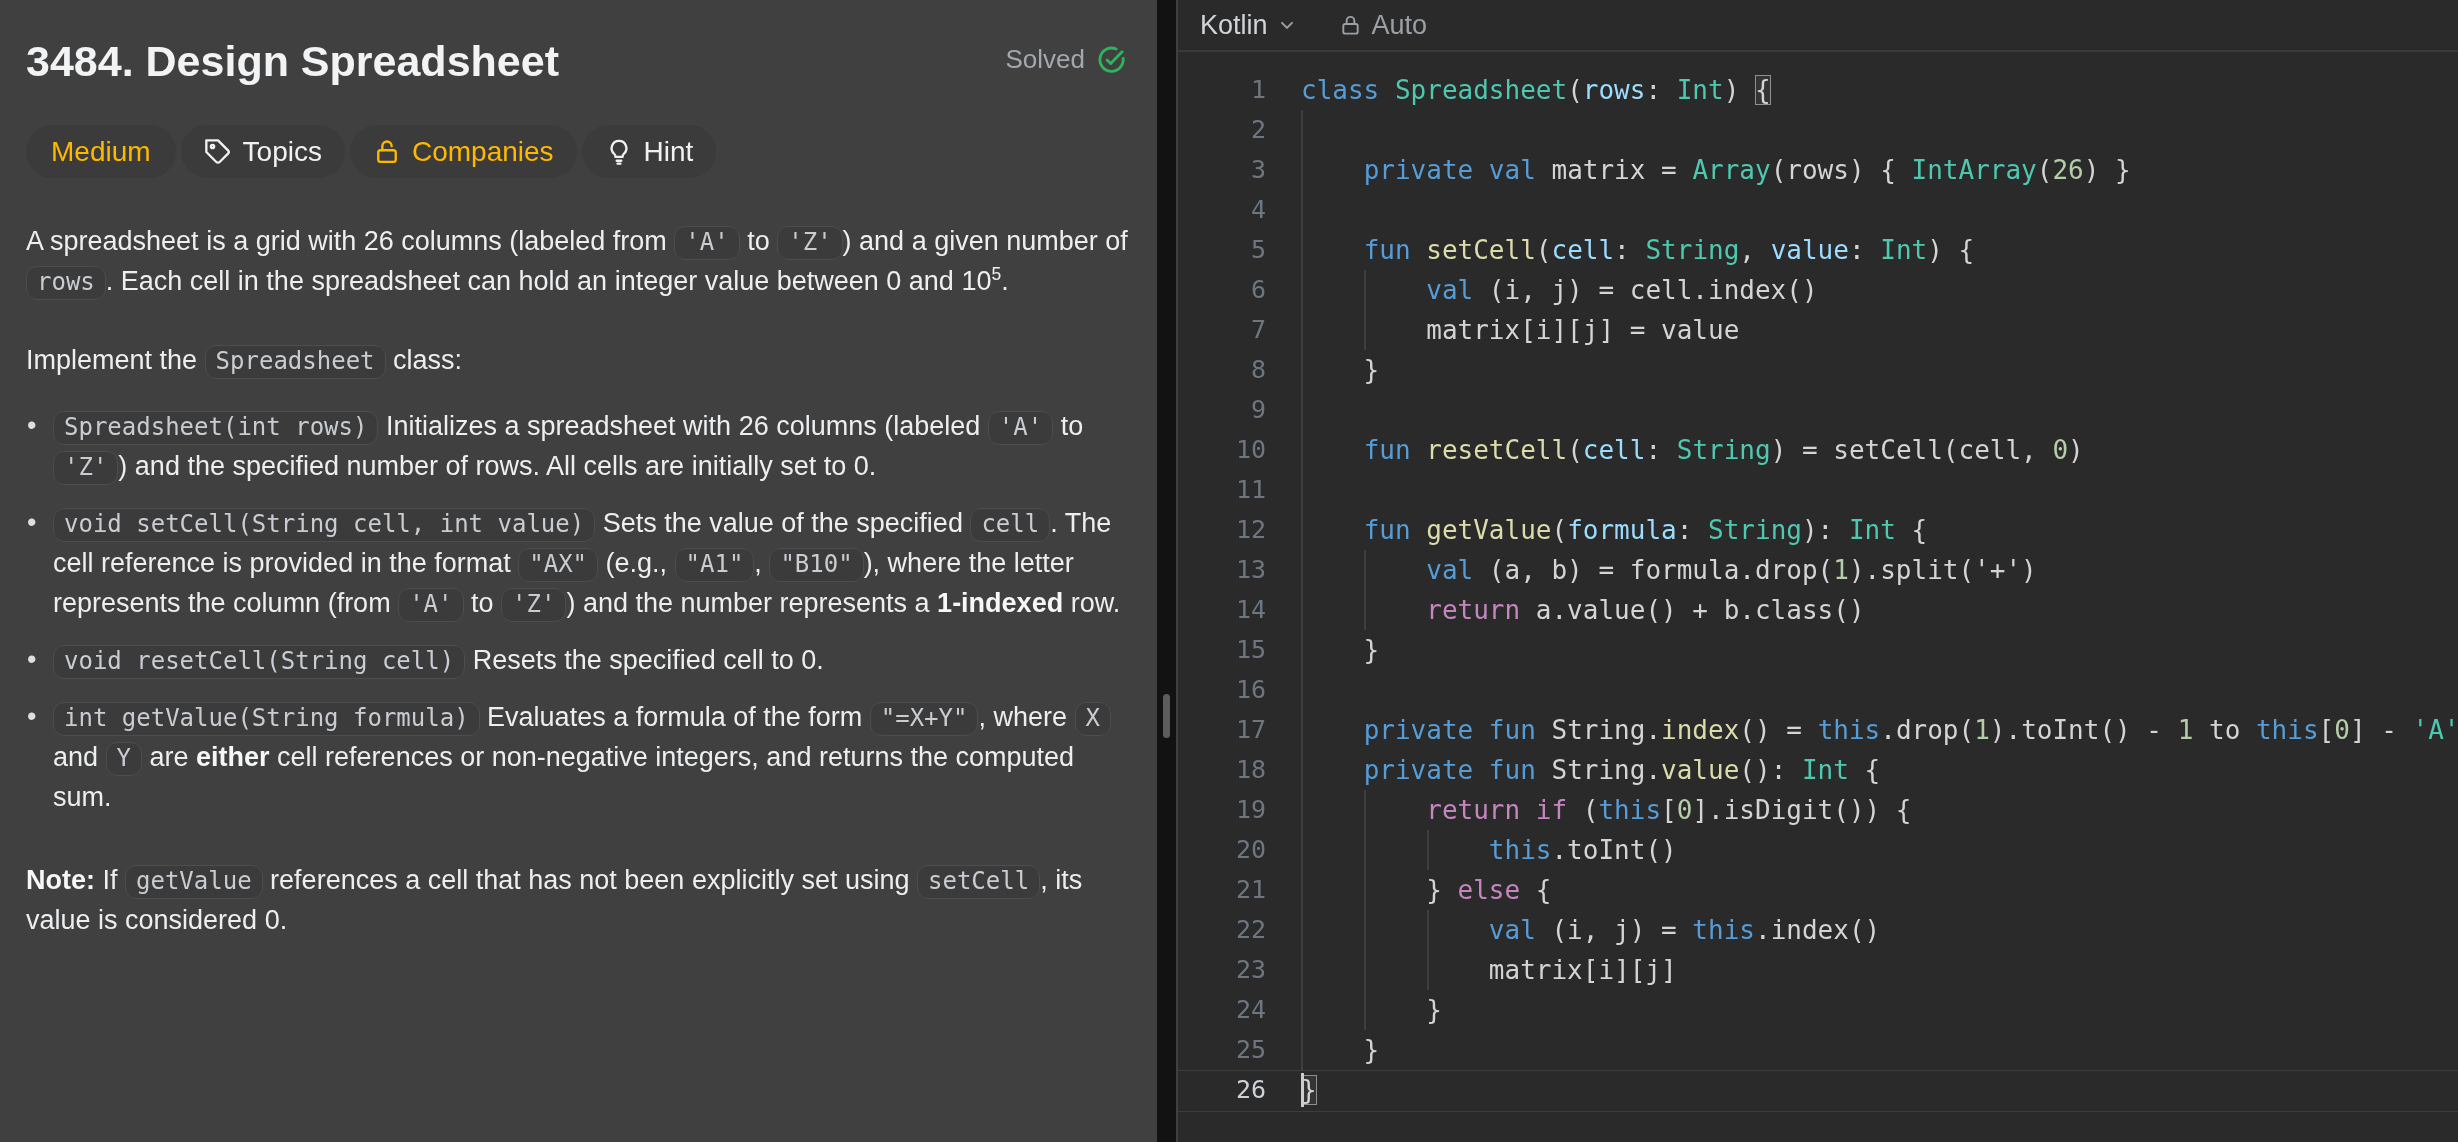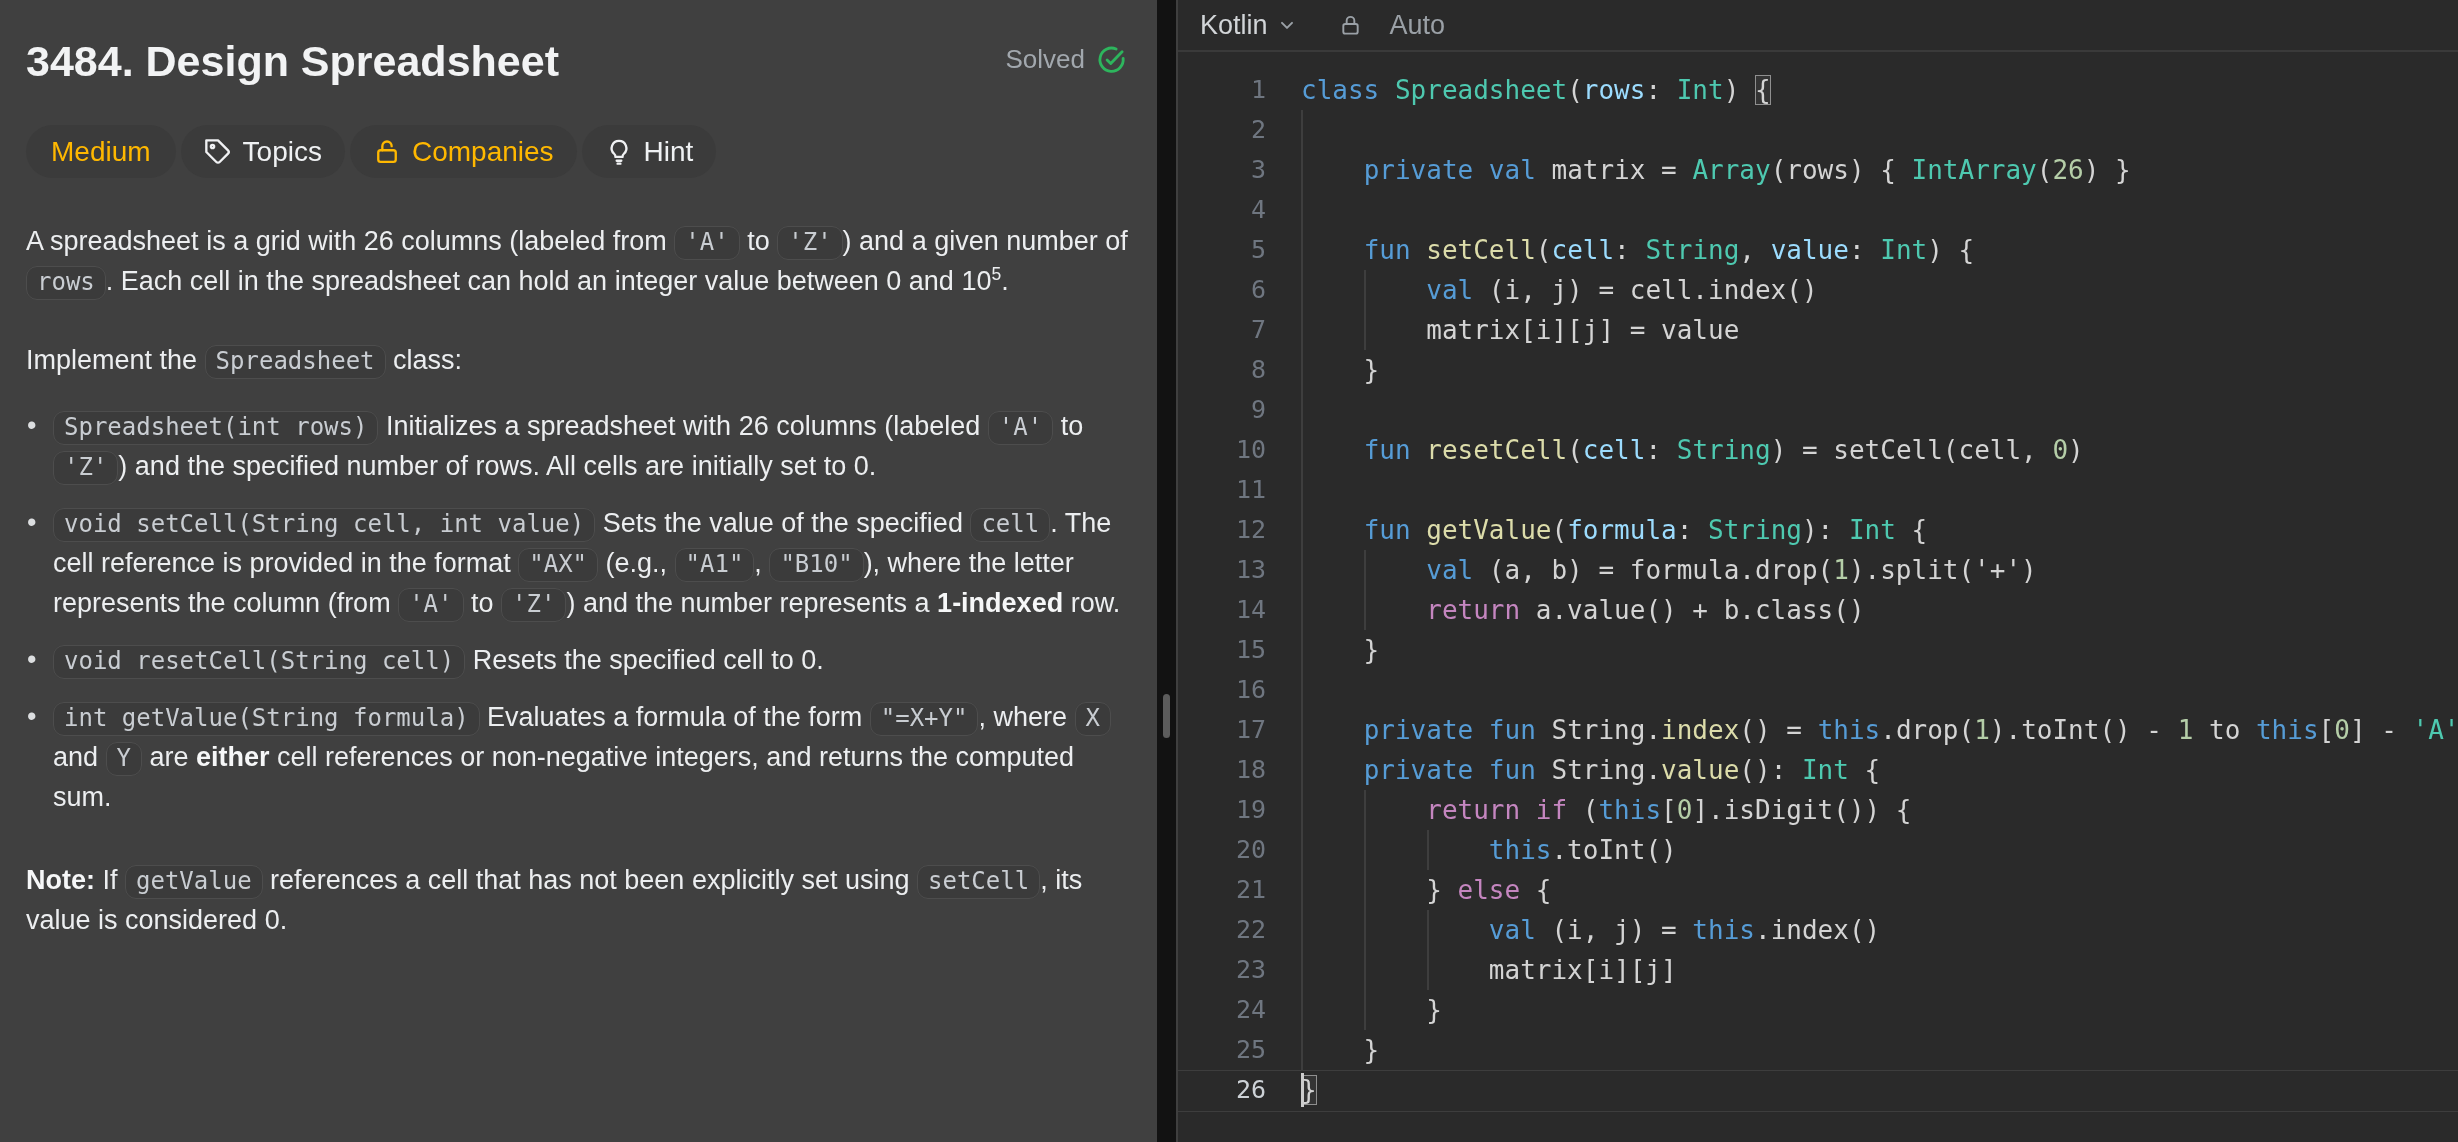--- a/index.html
+++ b/index.html
@@ -57,21 +57,21 @@
   .editor-panel{
     position:absolute;left:1176px;top:0;width:1422px;height:1142px;
     background:#2a2a2a;border-left:2px solid #3f3f3f;box-sizing:border-box;overflow:hidden;
   }
   .editor-header{
     height:50px;border-bottom:2px solid #3a3a3a;box-sizing:content-box;
     display:flex;align-items:center;padding-left:22px;gap:42px;
   }
   .lang-select{display:flex;align-items:center;gap:9px;color:#d2d5d8;font-size:27px;cursor:pointer;}
   .lang-select svg{width:20px;height:20px;display:block;}
-  .auto-mode{display:flex;align-items:center;gap:28px;color:#9aa0a6;font-size:27px;cursor:pointer;}
+  .auto-mode{display:flex;align-items:center;gap:10px;color:#9aa0a6;font-size:27px;cursor:pointer;}
   .auto-mode svg{width:23px;height:23px;display:block;}
 
   .code-area{position:relative;padding-top:18px;height:1072px;overflow:hidden;cursor:text;}
   .code-line{display:flex;height:40px;line-height:40px;
     font-family:"DejaVu Sans Mono", monospace;font-size:26px;}
   .ln{flex:none;width:110px;text-align:right;padding-right:22px;box-sizing:border-box;
     color:#6f7680;font-size:25px;}
   .cur .ln{color:#cdd2d7;}
   .code-text{white-space:pre;padding-left:13px;color:#d4d4d4;position:relative;}
 

